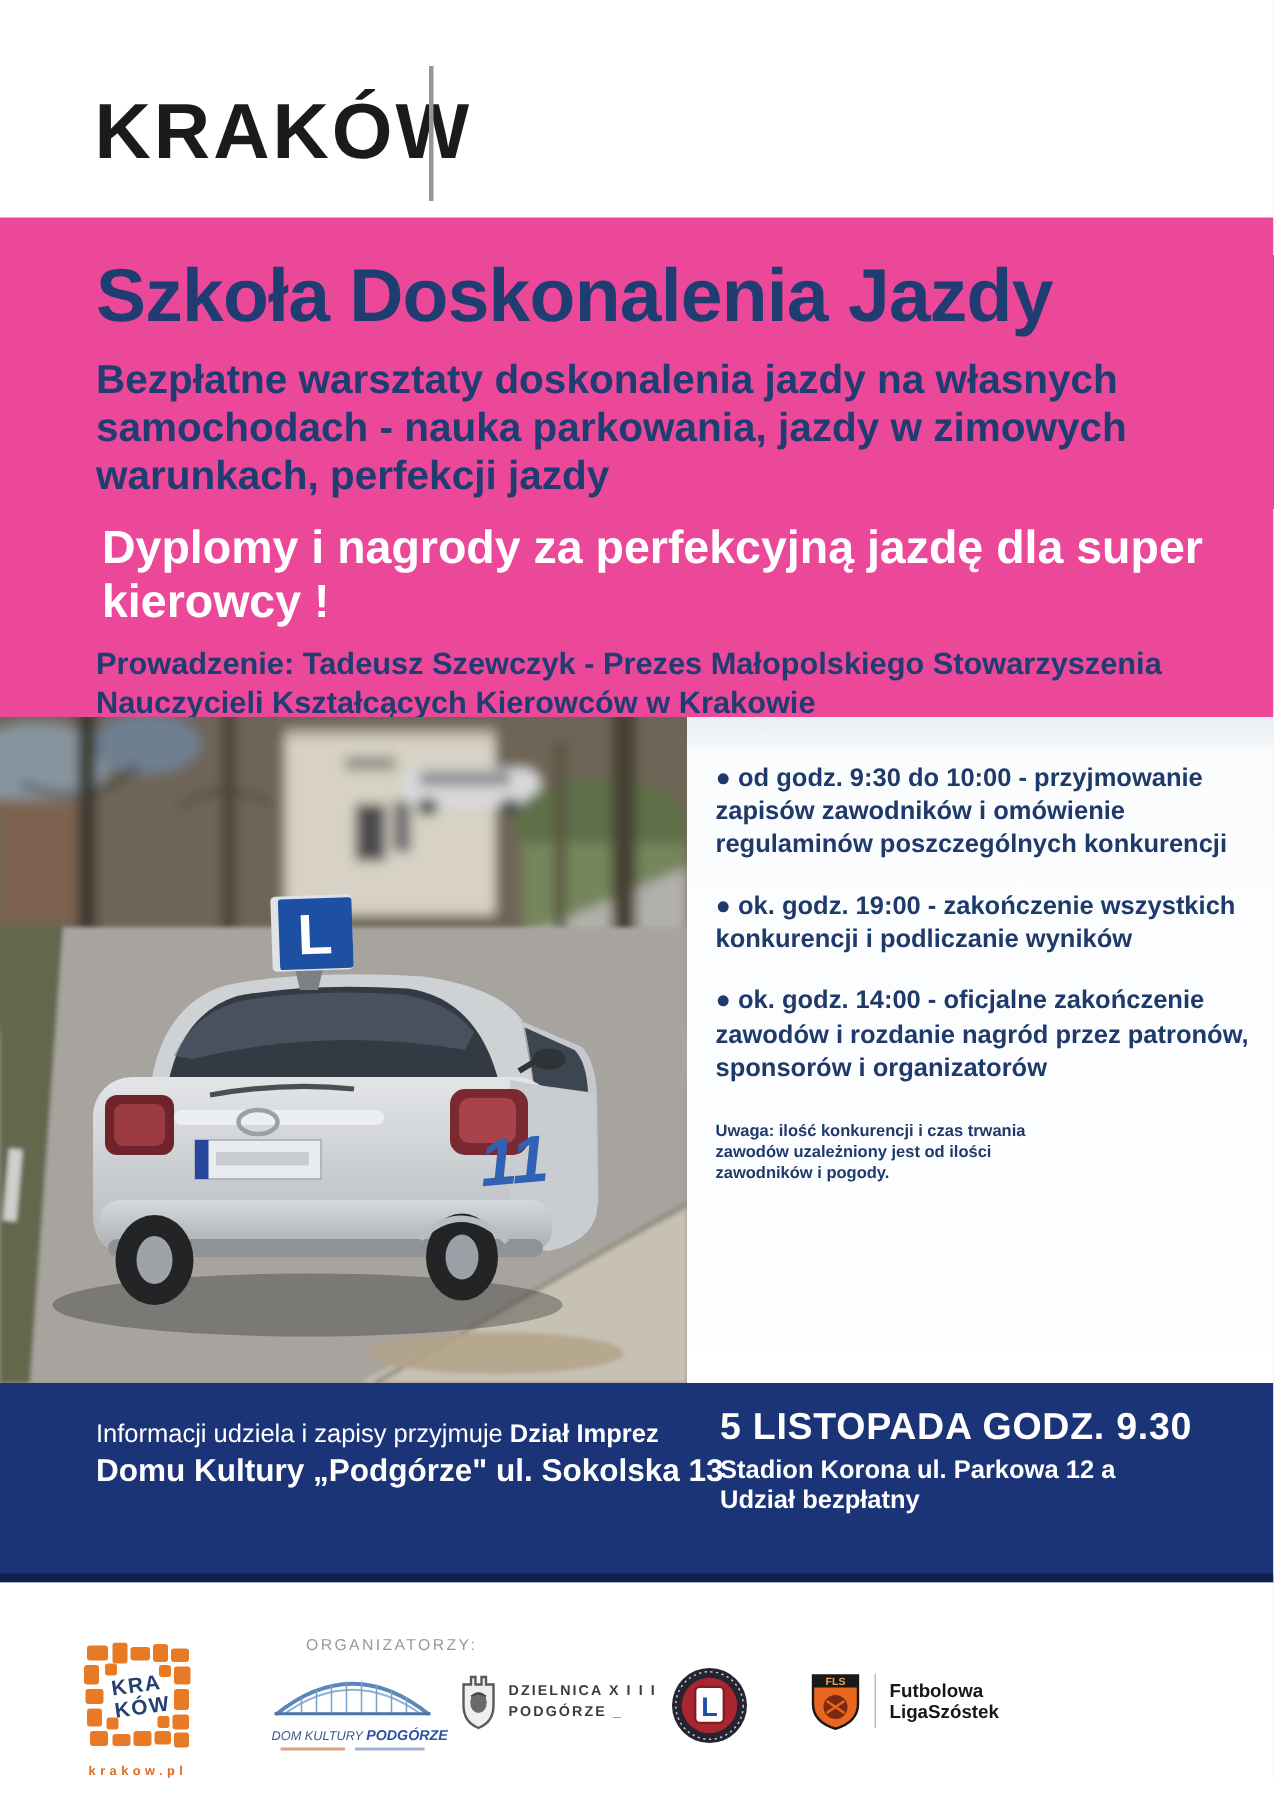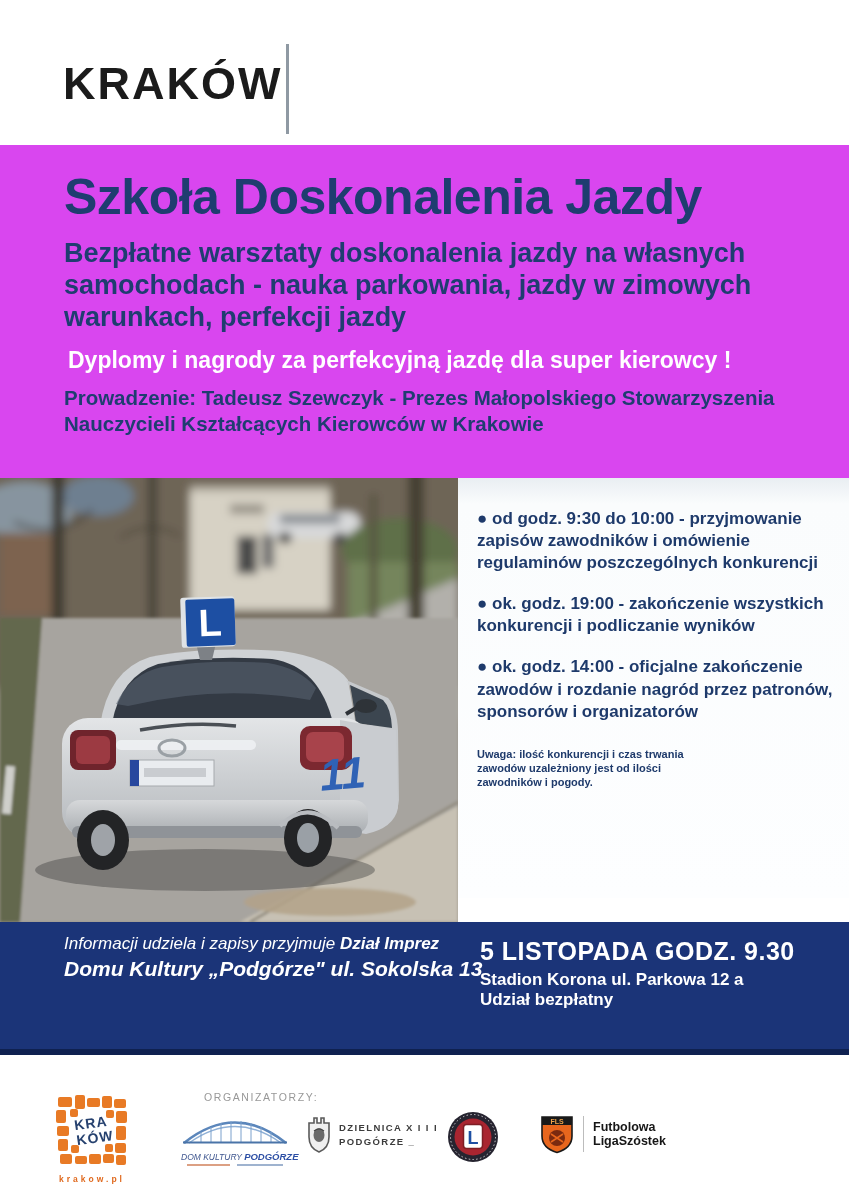--- a/index.html
+++ b/index.html
@@ -2,46 +2,46 @@
 <html><head>
 <meta charset="utf-8">
 <style>
   html,body{margin:0;padding:0;background:#e8e8e8;}
   .poster{
     position:relative;width:849px;height:1200px;margin:0 auto;background:#ffffff;
     overflow:hidden;font-family:"Liberation Sans", sans-serif;
   }
   
   .top-header{position:absolute;top:0;left:0;width:849px;height:145px;background:#ffffff;}
-  .wordmark{position:absolute;left:63px;top:58px;font-size:45px;font-weight:600;
+  .wordmark{position:absolute;left:63px;top:58px;font-size:52px;font-weight:600;
     letter-spacing:2px;color:#1b1b1b;}
   .wordmark-rule{position:absolute;left:286px;top:44px;width:3px;height:90px;background:#8f99a3;}
   
-  .hero{position:absolute;top:145px;left:0;width:849px;height:333px;background:#d946ef;}
+  .hero{position:absolute;top:145px;left:0;width:849px;height:333px;background:#ec4899;}
   .hero-inner{padding:26px 36px 0 64px;}
   .hero-title{font-size:50px;font-weight:bold;color:#1f3d70;letter-spacing:-0.5px;line-height:1.05;margin:0;}
   .hero-subtitle{margin-top:13px;font-size:27px;font-weight:bold;color:#1f3d70;
     line-height:1.2;white-space:pre-line;}
-  .hero-tagline{margin-top:13px;font-size:23px;font-weight:bold;color:#ffffff;padding-left:4px;}
+  .hero-tagline{margin-top:13px;font-size:31px;font-weight:bold;color:#ffffff;padding-left:4px;}
   .hero-presenter{margin-top:11px;font-size:20.5px;font-weight:bold;color:#1f3d70;
     line-height:1.28;white-space:pre-line;}
   
   .photo{position:absolute;top:478px;left:0;width:458px;height:444px;overflow:hidden;background:#9b948a;}
   .photo svg{display:block;}
   .schedule{position:absolute;top:478px;left:458px;width:391px;height:420px;box-sizing:border-box;
     background:linear-gradient(180deg,#e9eef2 0px,#fafcfd 26px,#fdfeff 100%);
     padding:30px 8px 0 19px;}
   .schedule-item{font-size:17px;font-weight:bold;color:#1e3a6b;line-height:1.3;
     white-space:pre-line;margin:0 0 19px 0;}
   .schedule-note{font-size:11px;font-weight:bold;color:#1e3a6b;line-height:1.3;
     white-space:pre-line;margin-top:24px;}
   
   .info-band{position:absolute;top:922px;left:0;width:849px;height:133px;background:#1b3478;
     border-bottom:6px solid #0f2150;box-sizing:border-box;color:#ffffff;}
-  .contact{position:absolute;left:64px;top:12px;font-style:italic;}
+  .contact{position:absolute;left:64px;top:24px;}
   .contact-line1{font-size:17px;}
   .contact-line1 .b{font-weight:bold;}
   .contact-line2{font-size:21px;font-weight:bold;margin-top:3px;}
   .contact-line3{font-size:15.5px;margin-top:3px;white-space:pre;}
   .event{position:absolute;left:480px;top:15px;}
   .event-date{font-size:25px;font-weight:bold;letter-spacing:0.5px;}
   .event-venue{font-size:17px;font-weight:bold;margin-top:4px;}
   .event-fee{font-size:17px;font-weight:bold;}
   
   .footer{position:absolute;top:1055px;left:0;width:849px;height:145px;background:#ffffff;}

